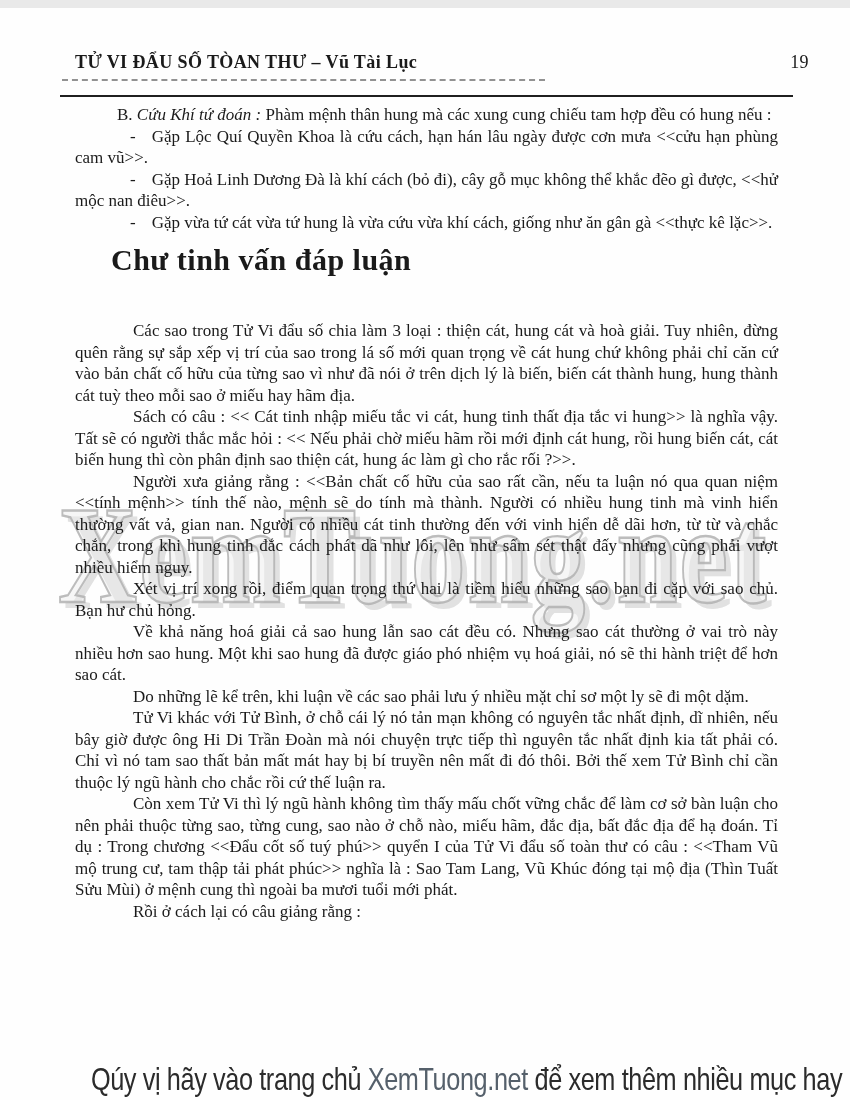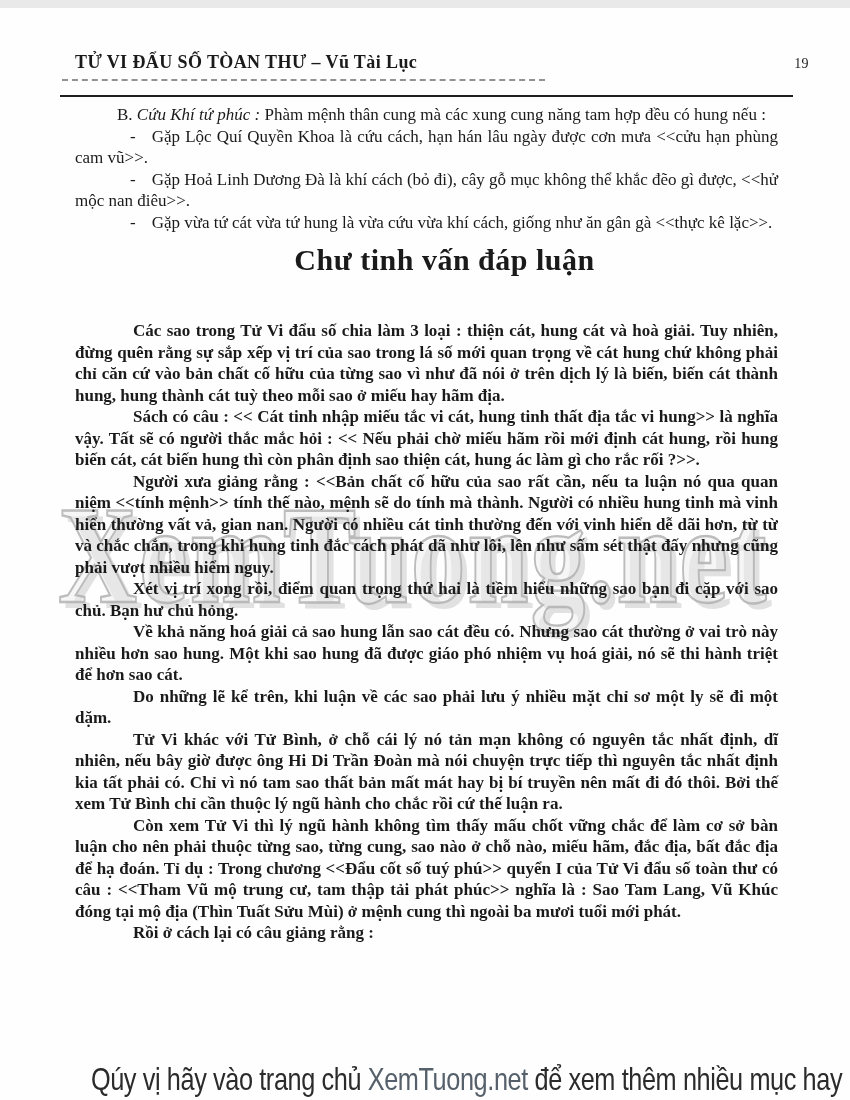--- a/index.html
+++ b/index.html
@@ -18,21 +18,21 @@
   .header {
     position: absolute;
     top: 44px; left: 75px; right: 57px;
     display: flex;
     justify-content: space-between;
     align-items: baseline;
     font-weight: bold;
     font-size: 18px;
     letter-spacing: 0.4px;
   }
-  .page-num { font-weight: normal; font-size: 14px; }
+  .page-num { font-weight: normal; font-size: 18px; }
   .artifact-line {
     position: absolute;
     top: 71px; left: 62px; width: 483px; height: 0;
     border-top: 2px dashed #3a3a3a;
     opacity: 0.55;
   }
   .rule {
     position: absolute;
     top: 87px; left: 60px; width: 733px; height: 2px;
     background: #1f1f1f;
@@ -61,26 +61,25 @@
     top: 96px; left: 75px;
     width: 703px;
     z-index: 2;
     font-size: 17px;
     line-height: 21.5px;
     text-align: justify;
   }
   .body-text p { margin: 0; }
   p.sec-intro  { text-indent: 42px; }
   p.bullet     { text-indent: 55px; }
-  p.para       { text-indent: 58px; font-weight: bold; }
+  p.para       { text-indent: 58px; }
   .italic { font-style: italic; }
   .dash-glyph { margin-right: 16px; }
   h1.chapter-heading {
     margin: 9px 0 42px 0;
-    text-align: center;
     text-indent: 36px;
     font-size: 30px;
     line-height: 36px;
     font-weight: bold;
     letter-spacing: 0.5px;
   }
   
   .footer {
     position: absolute;
     left: 0; right: 0; top: 1053px;
@@ -107,21 +106,21 @@
     <span class="page-num">19</span>
   </div>
 
   <div class="artifact-line"></div>
   <div class="rule"></div>
 
   <div class="watermark">XemTuong.net</div>
 
   <div class="body-text">
 
-    <p class="sec-intro"><span>B. </span><span class="italic">Cứu Khí tứ phúc : </span><span>Phàm mệnh thân cung mà các xung cung năng tam hợp đều có hung nếu :</span></p>
+    <p class="sec-intro"><span>B. </span><span class="italic">Cứu Khí tứ đoán : </span><span>Phàm mệnh thân hung mà các xung cung chiếu tam hợp đều có hung nếu :</span></p>
 
     <p class="bullet"><span class="dash-glyph">-</span><span>Gặp Lộc Quí Quyền Khoa là cứu cách, hạn hán lâu ngày được cơn mưa &lt;&lt;cửu hạn phùng cam vũ&gt;&gt;.</span></p>
     <p class="bullet"><span class="dash-glyph">-</span><span>Gặp Hoả Linh Dương Đà là khí cách (bỏ đi), cây gỗ mục không thể khắc đẽo gì được, &lt;&lt;hử mộc nan điêu&gt;&gt;.</span></p>
     <p class="bullet"><span class="dash-glyph">-</span><span>Gặp vừa tứ cát vừa tứ hung là vừa cứu vừa khí cách, giống như ăn gân gà &lt;&lt;thực kê lặc&gt;&gt;.</span></p>
 
     <h1 class="chapter-heading">Chư tinh vấn đáp luận</h1>
 
     <p class="para">Các sao trong Tử Vi đẩu số chia làm 3 loại : thiện cát, hung cát và hoà giải. Tuy nhiên, đừng quên rằng sự sắp xếp vị trí của sao trong lá số mới quan trọng về cát hung chứ không phải chỉ căn cứ vào bản chất cố hữu của từng sao vì như đã nói ở trên dịch lý là biến, biến cát thành hung, hung thành cát tuỳ theo mỗi sao ở miếu hay hãm địa.</p>
     <p class="para">Sách có câu : &lt;&lt; Cát tinh nhập miếu tắc vi cát, hung tinh thất địa tắc vi hung&gt;&gt; là nghĩa vậy. Tất sẽ có người thắc mắc hỏi : &lt;&lt; Nếu phải chờ miếu hãm rồi mới định cát hung, rồi hung biến cát, cát biến hung thì còn phân định sao thiện cát, hung ác làm gì cho rắc rối ?&gt;&gt;.</p>
     <p class="para">Người xưa giảng rằng : &lt;&lt;Bản chất cố hữu của sao rất cần, nếu ta luận nó qua quan niệm &lt;&lt;tính mệnh&gt;&gt; tính thế nào, mệnh sẽ do tính mà thành. Người có nhiều hung tinh mà vinh hiển thường vất vả, gian nan. Người có nhiều cát tinh thường đến với vinh hiển dễ dãi hơn, từ từ và chắc chắn, trong khi hung tinh đắc cách phát dã như lôi, lên như sấm sét thật đấy nhưng cũng phải vượt nhiều hiểm nguy.</p>

